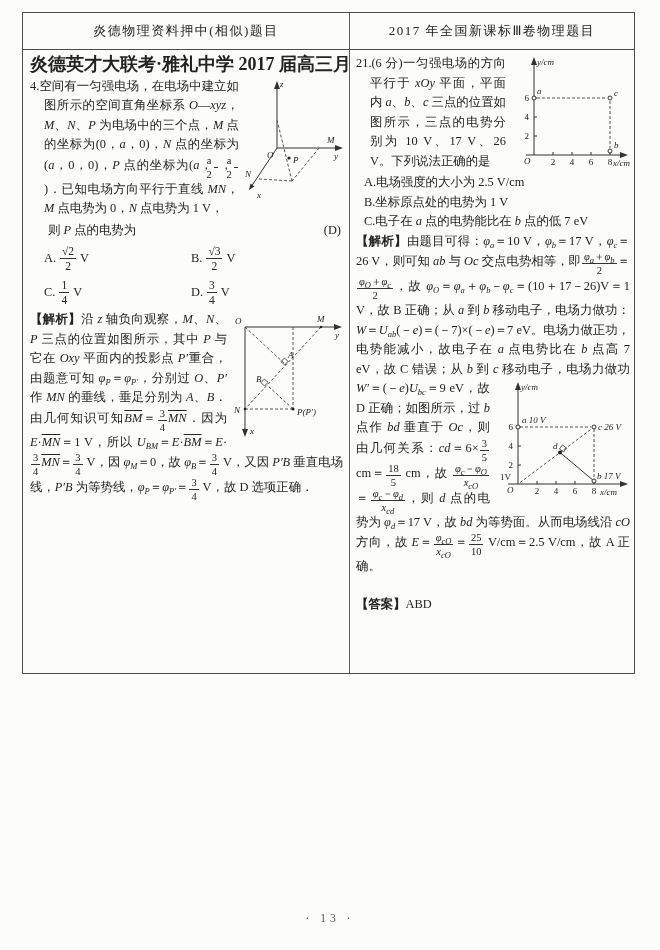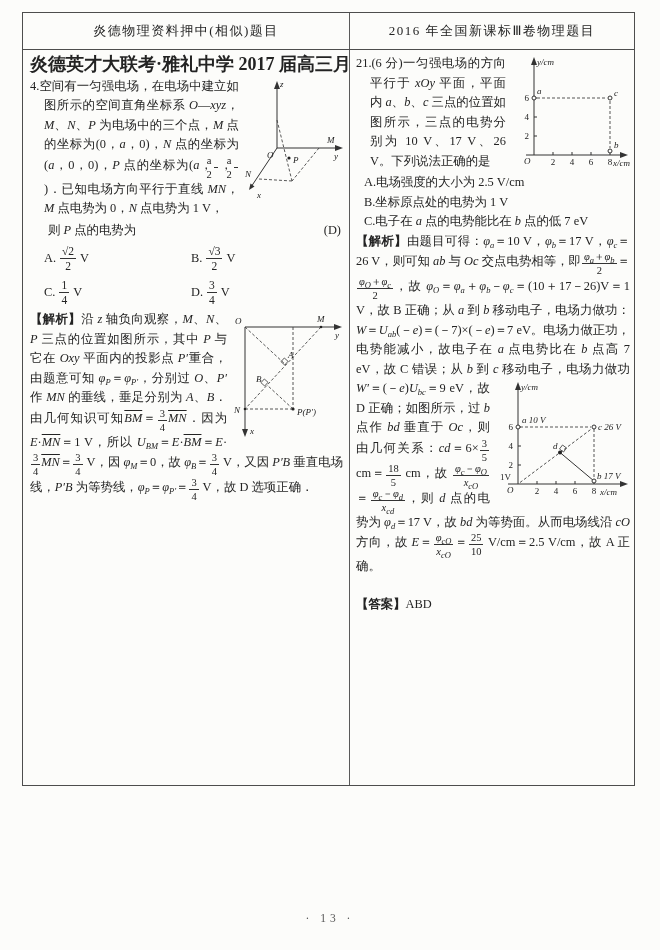--- a/index.html
+++ b/index.html
@@ -1,19 +1,19 @@
 <!DOCTYPE html>
 <html><head>
 <meta charset="utf-8">
 <style>
   html,body{margin:0;padding:0;}
   body{width:660px;height:950px;background:#fcfcfa;}
   .page{position:relative;width:660px;height:950px;background:#fcfcfa;
         font-family:"Liberation Serif",serif;color:#232323;}
-  .tbl{position:absolute;left:22px;top:12px;width:613px;height:774px;
+  .tbl{position:absolute;left:22px;top:12px;width:613px;height:662px;
        border:1.6px solid #4d4d4d;display:flex;flex-direction:column;box-sizing:border-box;}
   .hdr{display:flex;height:36px;border-bottom:1.4px solid #4d4d4d;flex:none;}
   .hcell{display:flex;align-items:center;justify-content:center;font-size:13px;
          letter-spacing:1.5px;box-sizing:border-box;}
   .hcell.l{width:326px;}
   .hcell.r{flex:1;border-left:1.2px solid #5a5a5a;}
   .bodyrow{display:flex;flex:1;overflow:hidden;}
   .ccol{overflow:hidden;box-sizing:border-box;font-size:12.4px;line-height:19.5px;}
   .ccol.l{width:326px;padding:4px 6px 0 7px;}
   .ccol.r{flex:1;border-left:1.2px solid #5a5a5a;padding:4px 4px 0 6px;}
@@ -42,21 +42,21 @@
   .svgi{font-style:italic;}
   svg{overflow:visible;}
 </style>
 </head>
 <body>
 
 <div class="page">
   <div class="tbl">
     <div class="hdr">
       <div class="hcell l">炎德物理资料押中(相似)题目</div>
-      <div class="hcell r">2016 年全国新课标Ⅲ卷物理题目</div>
+      <div class="hcell r">2017 年全国新课标Ⅲ卷物理题目</div>
     </div>
     <div class="bodyrow">
 
       <div class="ccol l">
         <div class="src-title">炎德英才大联考·雅礼中学 2017 届高三月考试卷(一)</div>
         <p class="para hang">
           <svg class="flr" width="100" height="122" viewBox="0 0 100 122">
             <g stroke="#333" stroke-width="1" fill="none">
               <line x1="34" y1="70" x2="34" y2="6"></line>
               <line x1="34" y1="70" x2="97" y2="70"></line>

